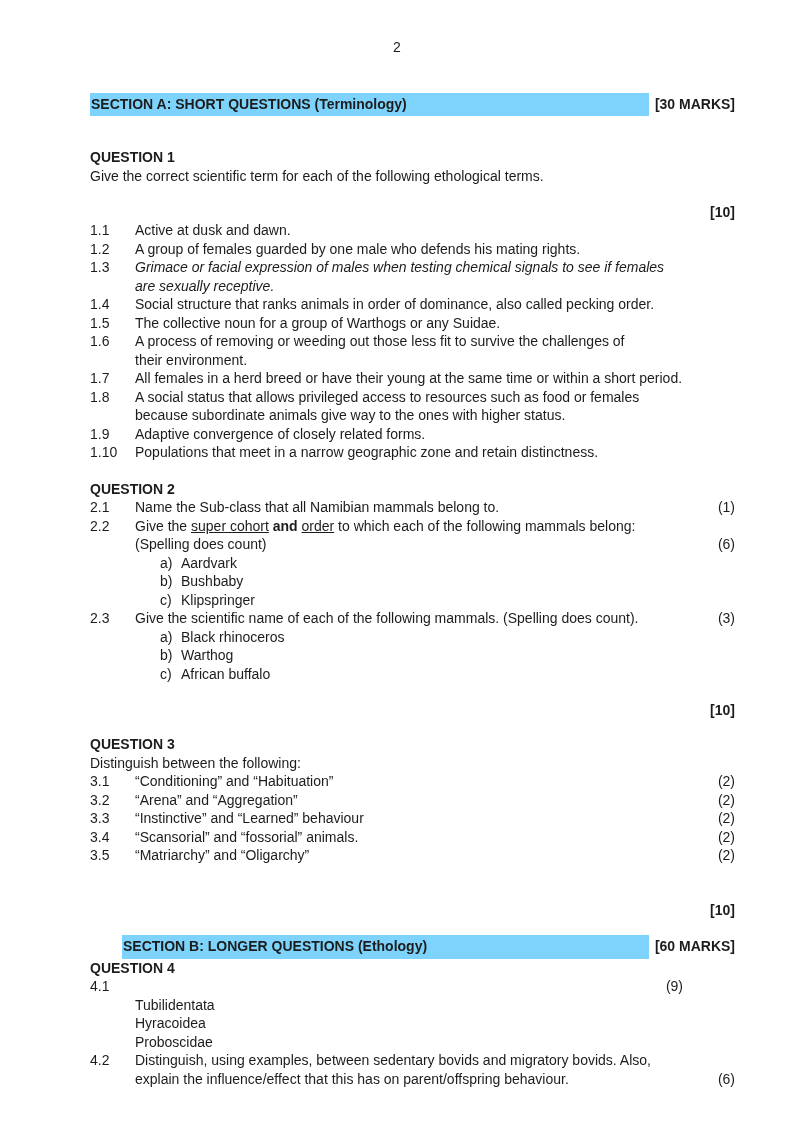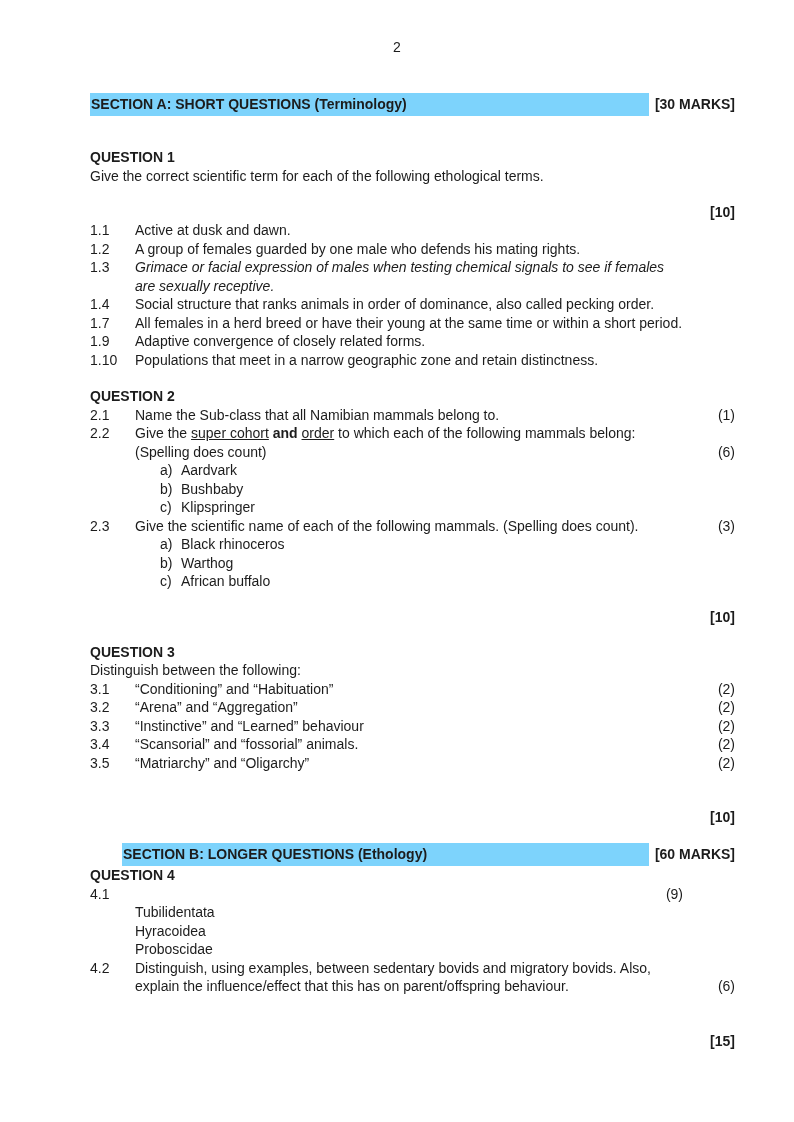--- a/index.html
+++ b/index.html
@@ -100,22 +100,34 @@
     </div>
     <div class="row nomarks">
       <span class="num">1.3</span>
       <span class="txt" style="max-width:552px;font-style:italic;">Grimace or facial expression of males when testing chemical signals to see if females are sexually receptive.</span>
     </div>
     <div class="row nomarks">
       <span class="num">1.4</span>
       <span class="txt">Social structure that ranks animals in order of dominance, also called pecking order.</span>
     </div>
     <div class="row nomarks">
+      <span class="num">1.5</span>
+      <span class="txt">The collective noun for a group of Warthogs or any Suidae.</span>
+    </div>
+    <div class="row nomarks">
+      <span class="num">1.6</span>
+      <span class="txt" style="max-width:510px;">A process of removing or weeding out those less fit to survive the challenges of their environment.</span>
+    </div>
+    <div class="row nomarks">
       <span class="num">1.7</span>
       <span class="txt">All females in a herd breed or have their young at the same time or within a short period.</span>
+    </div>
+    <div class="row nomarks">
+      <span class="num">1.8</span>
+      <span class="txt" style="max-width:560px;">A social status that allows privileged access to resources such as food or females because subordinate animals give way to the ones with higher status.</span>
     </div>
     <div class="row nomarks">
       <span class="num">1.9</span>
       <span class="txt">Adaptive convergence of closely related forms.</span>
     </div>
     <div class="row nomarks">
       <span class="num">1.10</span>
       <span class="txt">Populations that meet in a narrow geographic zone and retain distinctness.</span>
     </div>
   </div>

